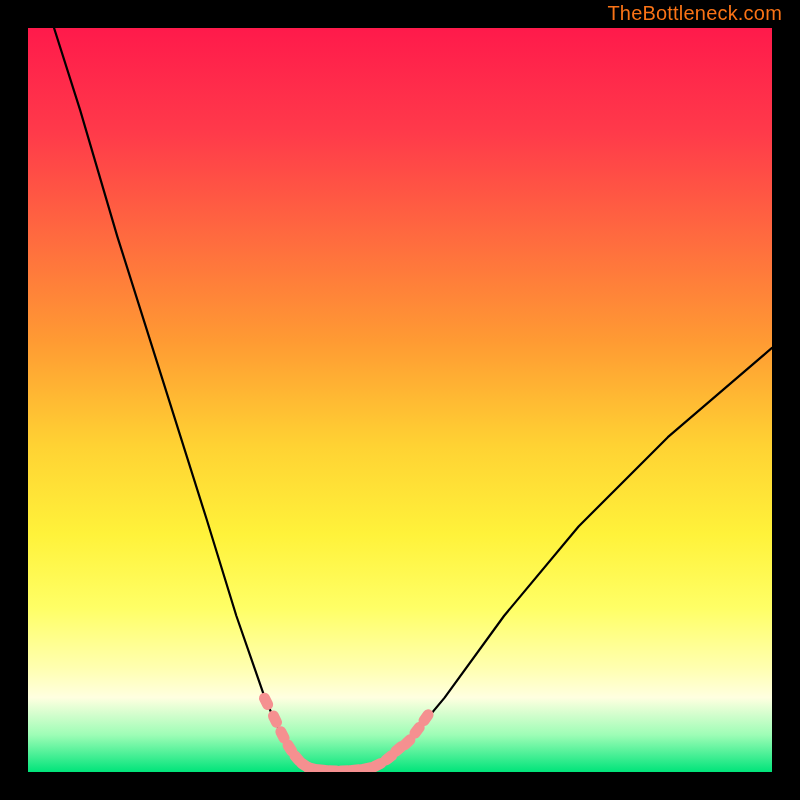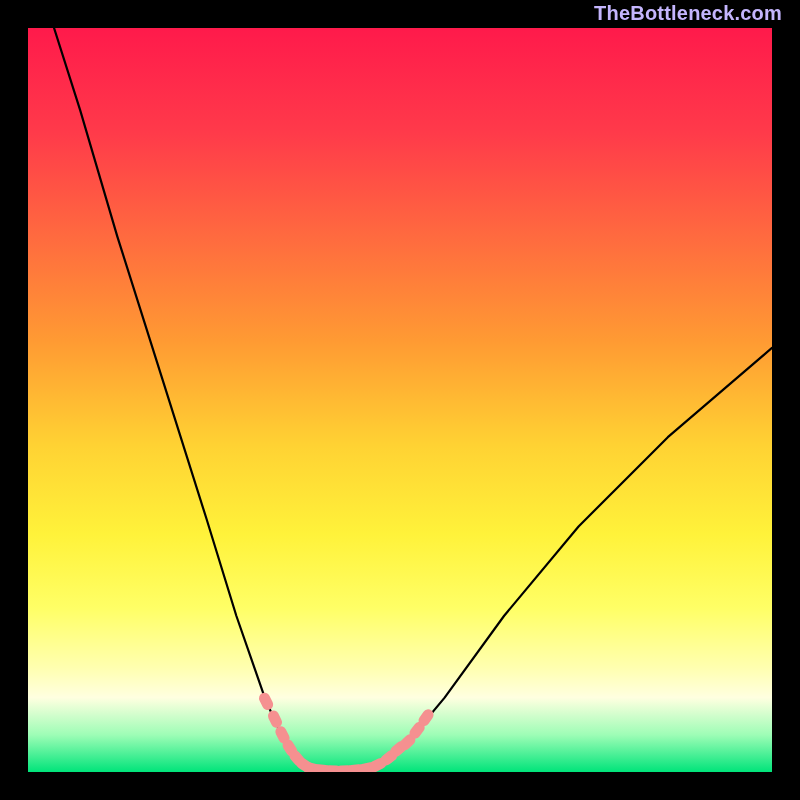--- a/index.html
+++ b/index.html
@@ -42,23 +42,23 @@
       #ffffb0 86%,
       #ffffe0 90%,
       #9efdb6 95%,
       #00e47a 100%
     );
   }
   .watermark {
     position: absolute;
     top: 2px;
     right: 18px;
-    color: #c4b5fd;
+    color: #f97316;
     font-size: 20px;
-    font-weight: 700;
+    font-weight: 400;
     letter-spacing: 0.2px;
     user-select: none;
   }
   svg.curve {
     position: absolute;
     inset: 0;
     width: 100%;
     height: 100%;
   }
 </style>

